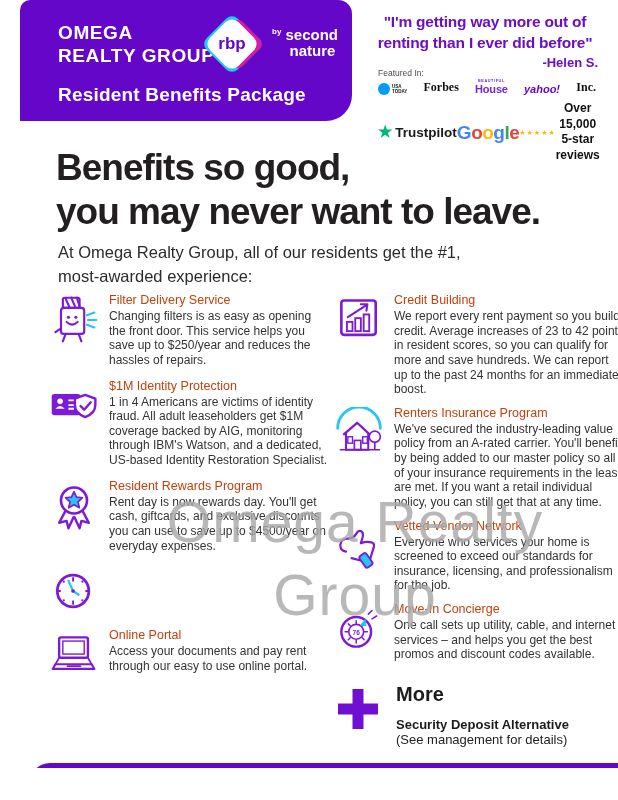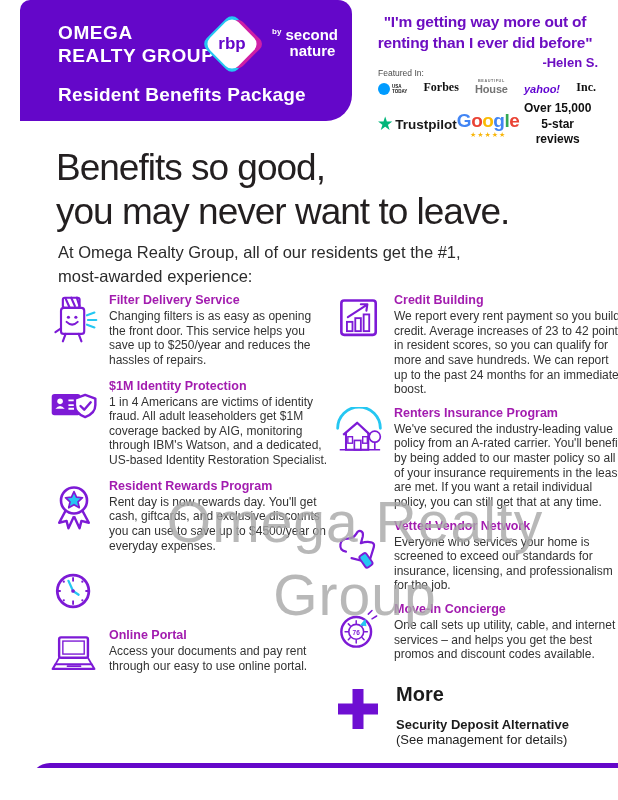--- a/index.html
+++ b/index.html
@@ -30,53 +30,53 @@
     font-weight:800;font-size:15.5px;line-height:1.34;letter-spacing:-.2px;}
   .attrib{position:absolute;left:350px;top:55px;width:228px;text-align:right;color:#6d0ec2;
     font-weight:800;font-size:13px;}
   .featured-label{position:absolute;left:358px;top:68px;font-size:8.5px;color:#4a4a4a;}
   .logos{position:absolute;left:358px;top:78px;width:218px;height:17px;display:flex;
     justify-content:space-between;align-items:flex-end;}
   .usatoday{display:flex;align-items:center;gap:2px;}
   .usa-circle{width:12px;height:12px;border-radius:50%;background:#009bff;}
   .usa-text{font-size:4.5px;font-weight:800;line-height:1.15;color:#111;}
   .forbes{font-family:"Liberation Serif",serif;font-weight:700;font-size:12px;color:#111;}
-  .house{text-align:center;line-height:1;color:#737373;}
+  .house{text-align:center;line-height:1;color:#6d28d9;}
   .house-top{font-size:3.8px;font-weight:700;letter-spacing:.6px;}
   .house-main{font-size:11px;font-weight:800;letter-spacing:-.2px;}
   .yahoo{color:#5f01d1;font-weight:800;font-style:italic;font-size:11px;}
   .inc{font-family:"Liberation Serif",serif;font-weight:800;font-size:12px;color:#111;}
 
   .reviews{position:absolute;left:358px;top:101px;width:218px;display:flex;
     justify-content:space-between;align-items:center;}
   .trustpilot{display:flex;align-items:center;gap:3px;font-size:13.5px;color:#191919;font-weight:600;}
   .tp-star{color:#00b67a;font-size:16px;line-height:1;}
-  .google{display:flex;flex-direction:column;align-items:center;line-height:1;}
+  .google{display:flex;flex-direction:row;align-items:center;line-height:1;}
   .google-word{font-size:19px;font-weight:700;letter-spacing:-.5px;}
   .g-blue{color:#4285f4}.g-red{color:#ea4335}.g-yellow{color:#fbbc05}.g-green{color:#34a853}
   .google-stars{font-size:7px;color:#f8b60a;letter-spacing:1px;margin-top:1px;}
   .review-count{font-size:12px;font-weight:800;text-align:center;line-height:1.3;color:#101010;}
 
   
-  .headline{position:absolute;left:36px;top:146px;font-size:37px;font-weight:400;
+  .headline{position:absolute;left:36px;top:146px;font-size:37px;font-weight:700;
     line-height:1.18;letter-spacing:-1px;color:#231f20;}
   .intro{position:absolute;left:38px;top:241px;font-size:16.5px;line-height:1.45;
     color:#2b2b2b;white-space:pre-line;}
 
   
   .col{position:absolute;top:293px;display:flex;flex-direction:column;}
   .col-left{left:28px;width:280px;}
   .col-right{left:313px;width:292px;}
   .benefit{display:flex;}
   .col-left .benefit{margin-bottom:11px;}
   .col-right .benefit{margin-bottom:9px;}
   .benefit-icon{flex:0 0 58px;padding-top:1px;}
   .benefit-icon svg{width:52px;height:52px;}
   .benefit-text{flex:1;padding-left:3px;}
-  .benefit-title{font-size:12.5px;font-weight:700;color:#a21caf;margin-bottom:2px;}
+  .benefit-title{font-size:12.5px;font-weight:400;color:#c2410c;margin-bottom:2px;}
   .benefit-body{font-size:12px;line-height:1.22;color:#333;}
 
   .more{display:flex;margin-top:12px;}
   .more-icon{flex:0 0 58px;padding-top:3px;padding-left:2px;}
   .more-title{font-size:20px;font-weight:800;margin-bottom:11px;color:#1b1b1b;}
   .more-sub{font-size:13px;font-weight:800;color:#1b1b1b;}
   .more-note{font-size:13px;color:#222;}
 
   
   .watermark{position:absolute;left:0;top:486px;width:618px;text-align:center;z-index:9;

